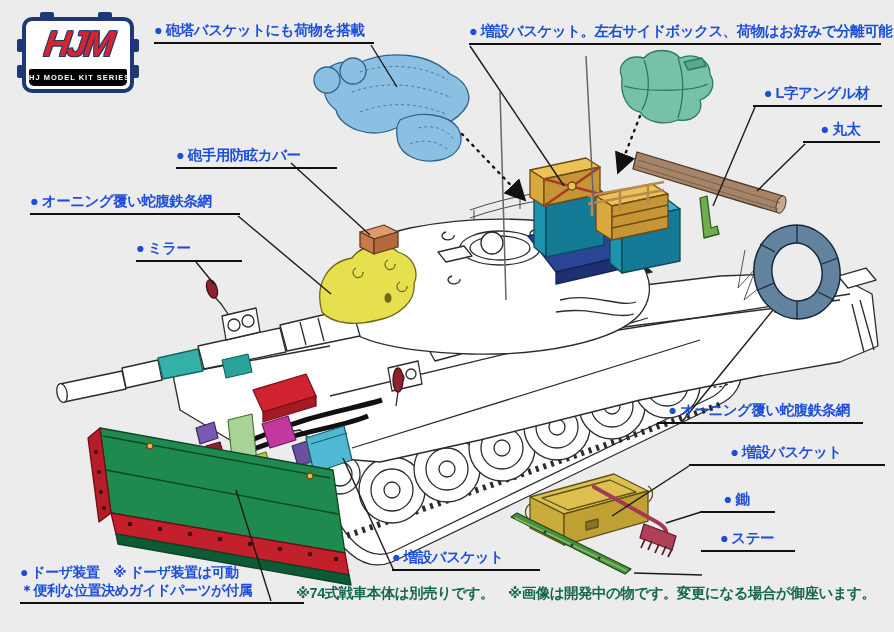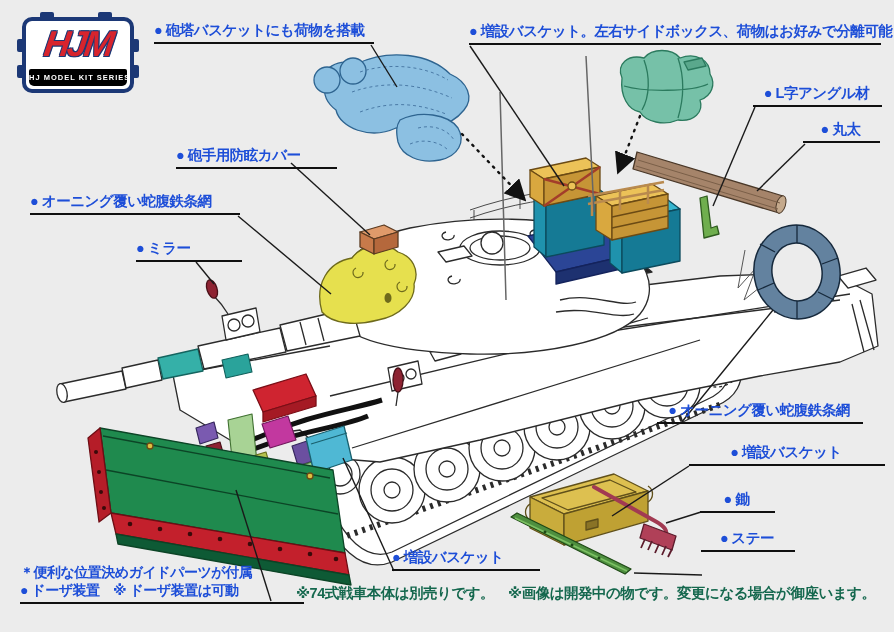--- a/index.html
+++ b/index.html
@@ -338,17 +338,17 @@
 <div class="callout c3 right">● 丸太</div>
 <div class="callout c4">● 砲手用防眩カバー</div>
 <div class="callout c5">● オーニング覆い蛇腹鉄条網</div>
 <div class="callout c6">● ミラー</div>
 <div class="callout c7 right">● オーニング覆い蛇腹鉄条網</div>
 <div class="callout c8 right">● 増設バスケット</div>
 <div class="callout c9 right">● 鋤</div>
 <div class="callout c10 right">● ステー</div>
 <div class="callout c11">● 増設バスケット</div>
 <div class="callout c12">
+  <div>● ドーザ装置　※ ドーザ装置は可動</div>
   <div>＊便利な位置決めガイドパーツが付属</div>
-  <div>● ドーザ装置　※ ドーザ装置は可動</div>
 </div>
 
 <div class="footnote">※74式戦車本体は別売りです。　※画像は開発中の物です。変更になる場合が御座います。</div>
 
 </body></html>

